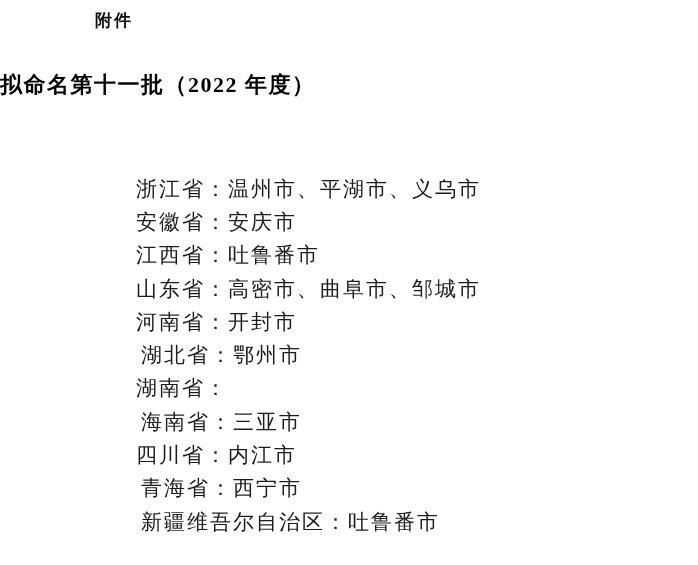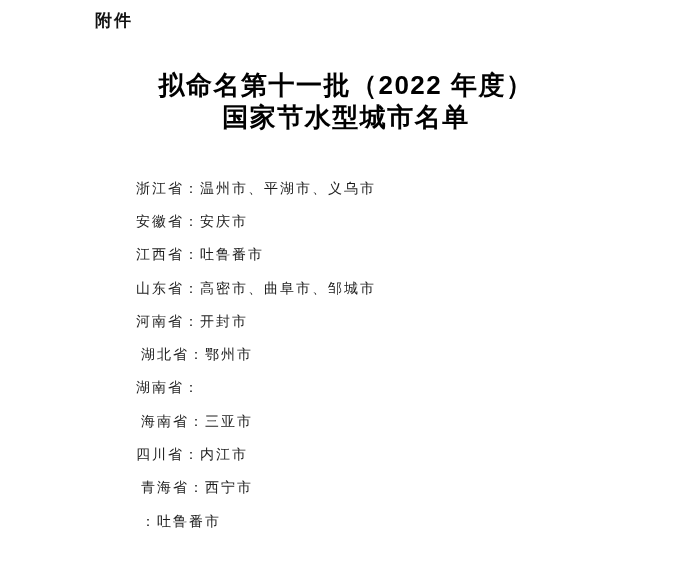--- a/index.html
+++ b/index.html
@@ -23,39 +23,38 @@
     font-size: 17px;
     font-weight: 700;
     letter-spacing: 2px;
     color: #111111;
   }
   .doc-title {
     position: absolute;
     left: 0;
     top: 69px;
     width: 692px;
-    text-align: center;
     font-weight: 700;
-    font-size: 26px;
+    font-size: 22px;
     line-height: 32px;
     letter-spacing: 1.5px;
     color: #000000;
-    font-family: Liberation Sans, sans-serif;
+    font-family: Liberation Serif, serif;
   }
   .city-list {
     position: absolute;
     left: 136px;
     top: 172px;
     width: 480px;
   }
   .list-row {
     height: 33.3px;
     display: flex;
     align-items: center;
-    font-size: 14px;
+    font-size: 21px;
     letter-spacing: 2px;
     color: #1c1c1c;
     white-space: nowrap;
   }
   
   .list-row:nth-child(6),
   .list-row:nth-child(8),
   .list-row:nth-child(10),
   .list-row:nth-child(11) {
     padding-left: 5px;
@@ -64,21 +63,20 @@
     margin-left: 0;
   }
 </style>
 </head>
 <body>
 
 <div class="attachment-label">附件</div>
 
 <div class="doc-title">
   <div>拟命名第十一批（2022 年度）</div>
-  <div>国家节水型城市名单</div>
 </div>
 
 <div class="city-list">
   <div class="list-row">
     <span>浙江省</span>
       <span>：</span>
       <span class="cities">温州市、平湖市、义乌市</span>
   </div>
   <div class="list-row">
     <span>安徽省</span>
@@ -118,16 +116,17 @@
     <span>四川省</span>
       <span>：</span>
       <span class="cities">内江市</span>
   </div>
   <div class="list-row">
     <span>青海省</span>
       <span>：</span>
       <span class="cities">西宁市</span>
   </div>
   <div class="list-row">
+    <span>新疆维吾尔自治区</span>
       <span>：</span>
       <span class="cities">吐鲁番市</span>
   </div>
 </div>
 
 </body></html>

